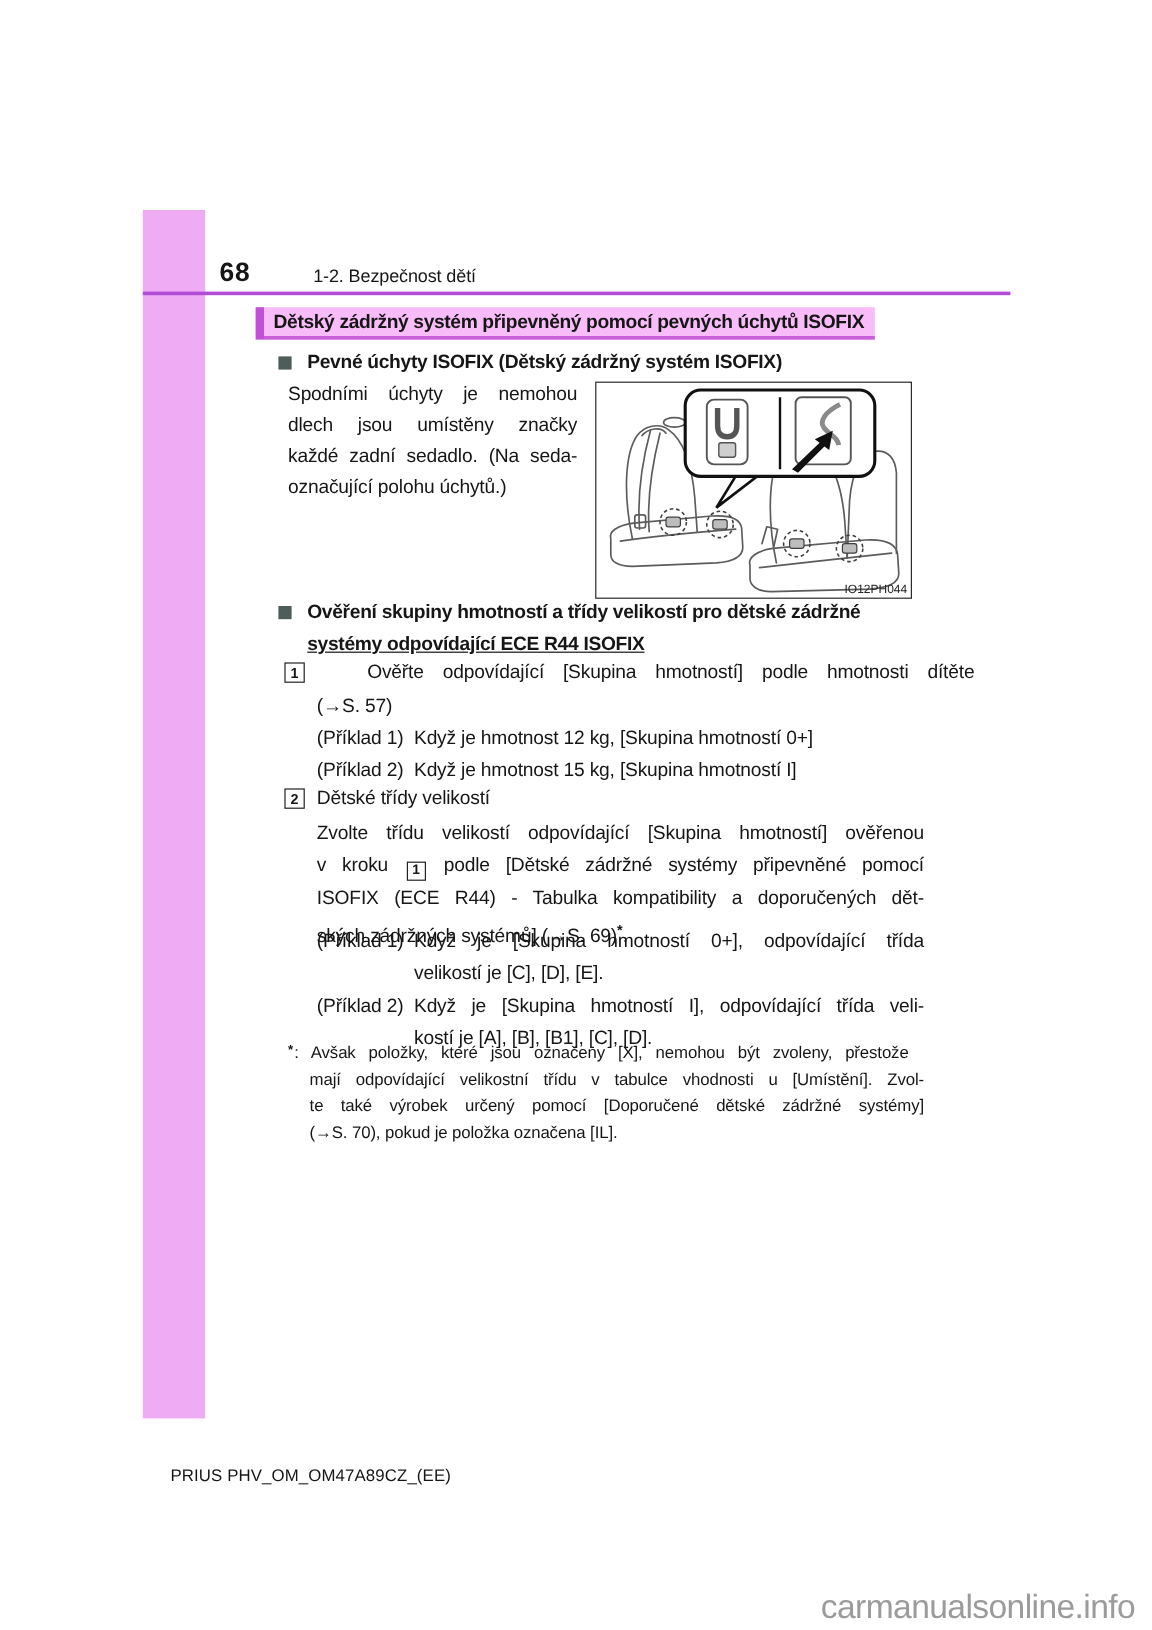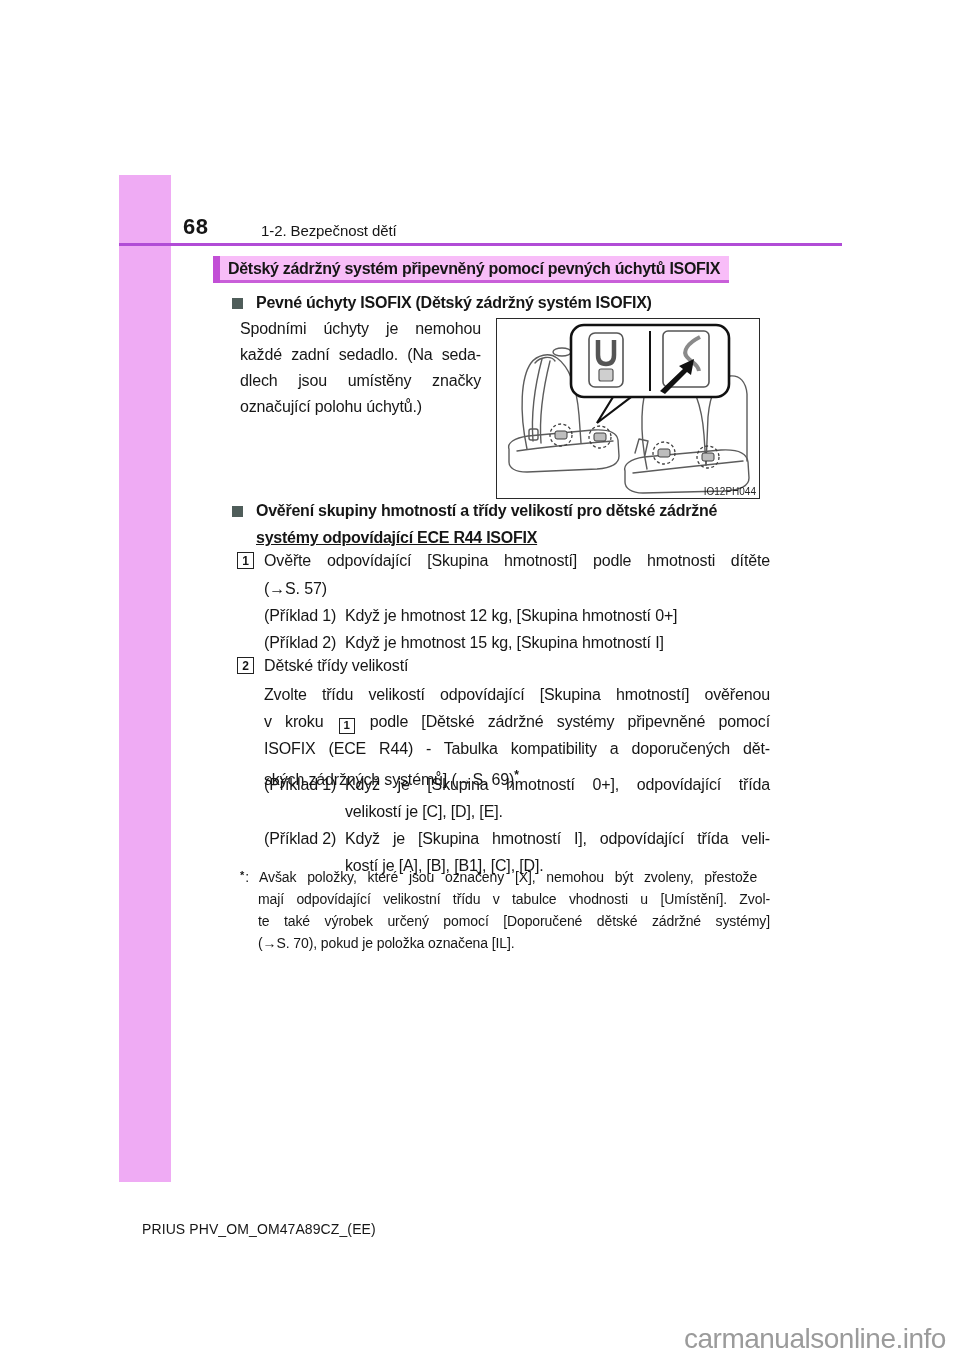--- a/index.html
+++ b/index.html
@@ -82,22 +82,22 @@
     <span class="title-accent"></span>
     <span class="title-highlight">Dětský zádržný systém připevněný pomocí pevných úchytů ISOFIX</span>
   </div>
 
   <div class="sq-head" style="left:232px;top:289px;">
     <span class="sq"></span><span class="hl">Pevné úchyty ISOFIX (Dětský zádržný systém ISOFIX)</span>
   </div>
 
   <div class="sec1-body t16">
     <div class="jline">Spodními úchyty je nemohou</div>
+    <div class="jline">dlech jsou umístěny značky</div>
     <div class="jline">každé zadní sedadlo. (Na seda-</div>
-    <div class="jline">dlech jsou umístěny značky</div>
     <div class="nw">označující polohu úchytů.)</div>
   </div>
 
   <div class="figure">
     <svg width="262" height="179" viewBox="0 0 262 179">
       <g fill="none" stroke="#5c5c5c" stroke-width="1.4" stroke-linejoin="round" stroke-linecap="round">
 
         <path d="M30 130 C22 92 24 58 34 44 C40 36 52 33 60 39 C74 49 80 72 82 96 L84 124"></path>
         <path d="M38 44 C43 38 54 36 58 42"></path>
 
@@ -150,21 +150,21 @@
     <div class="figure-code">IO12PH044</div>
   </div>
 
   <div class="sq-head" style="left:232px;top:497px;">
     <div><span class="sq"></span><span class="hl">Ověření skupiny hmotností a třídy velikostí pro dětské zádržné</span></div>
     <div class="hl2">systémy odpovídající ECE R44 ISOFIX</div>
   </div>
 
   <div class="step-row" style="top:550px;">
     <span class="numbox">1</span>
-    <span class="step-text t16 jline" style="line-height:22px;">Ověřte odpovídající [Skupina hmotností] podle hmotnosti dítěte</span>
+    <span class="step-text t16 jline" style="line-height:22px;margin-left:42px;">Ověřte odpovídající [Skupina hmotností] podle hmotnosti dítěte</span>
   </div>
   <div class="abs-t16 nw" style="left:264px;top:575px;">(→S. 57)</div>
 
   <div class="ex" style="top:602px;">
     <span class="ex-label">(Příklad 1)</span>
     <span class="ex-text nw">Když je hmotnost 12 kg, [Skupina hmotností 0+]</span>
   </div>
   <div class="ex" style="top:629px;">
     <span class="ex-label">(Příklad 2)</span>
     <span class="ex-text nw">Když je hmotnost 15 kg, [Skupina hmotností I]</span>

